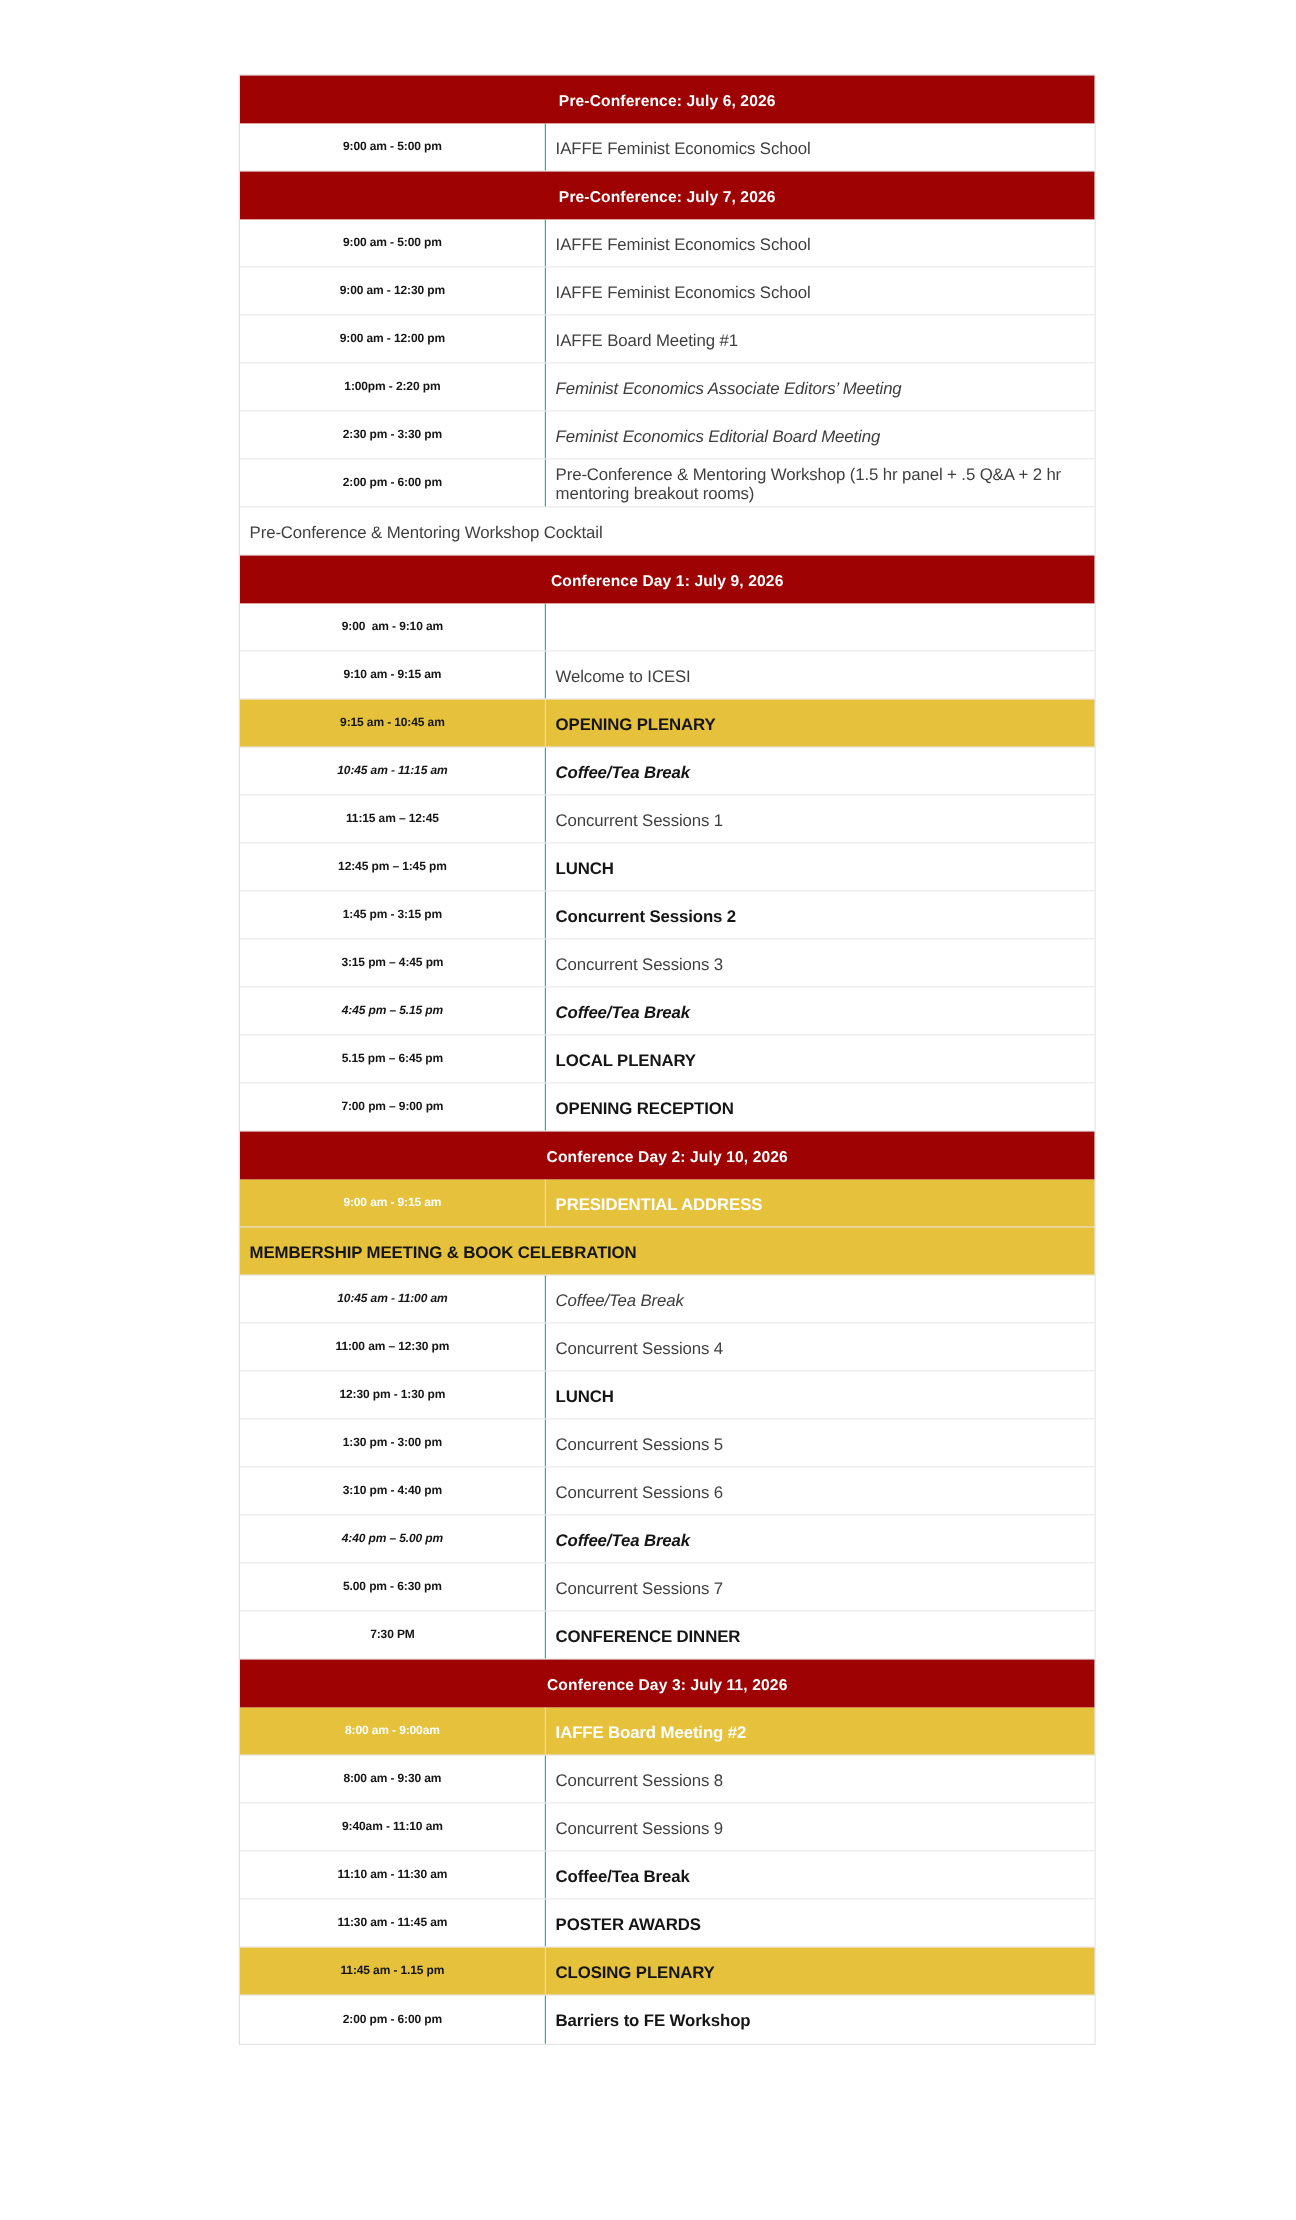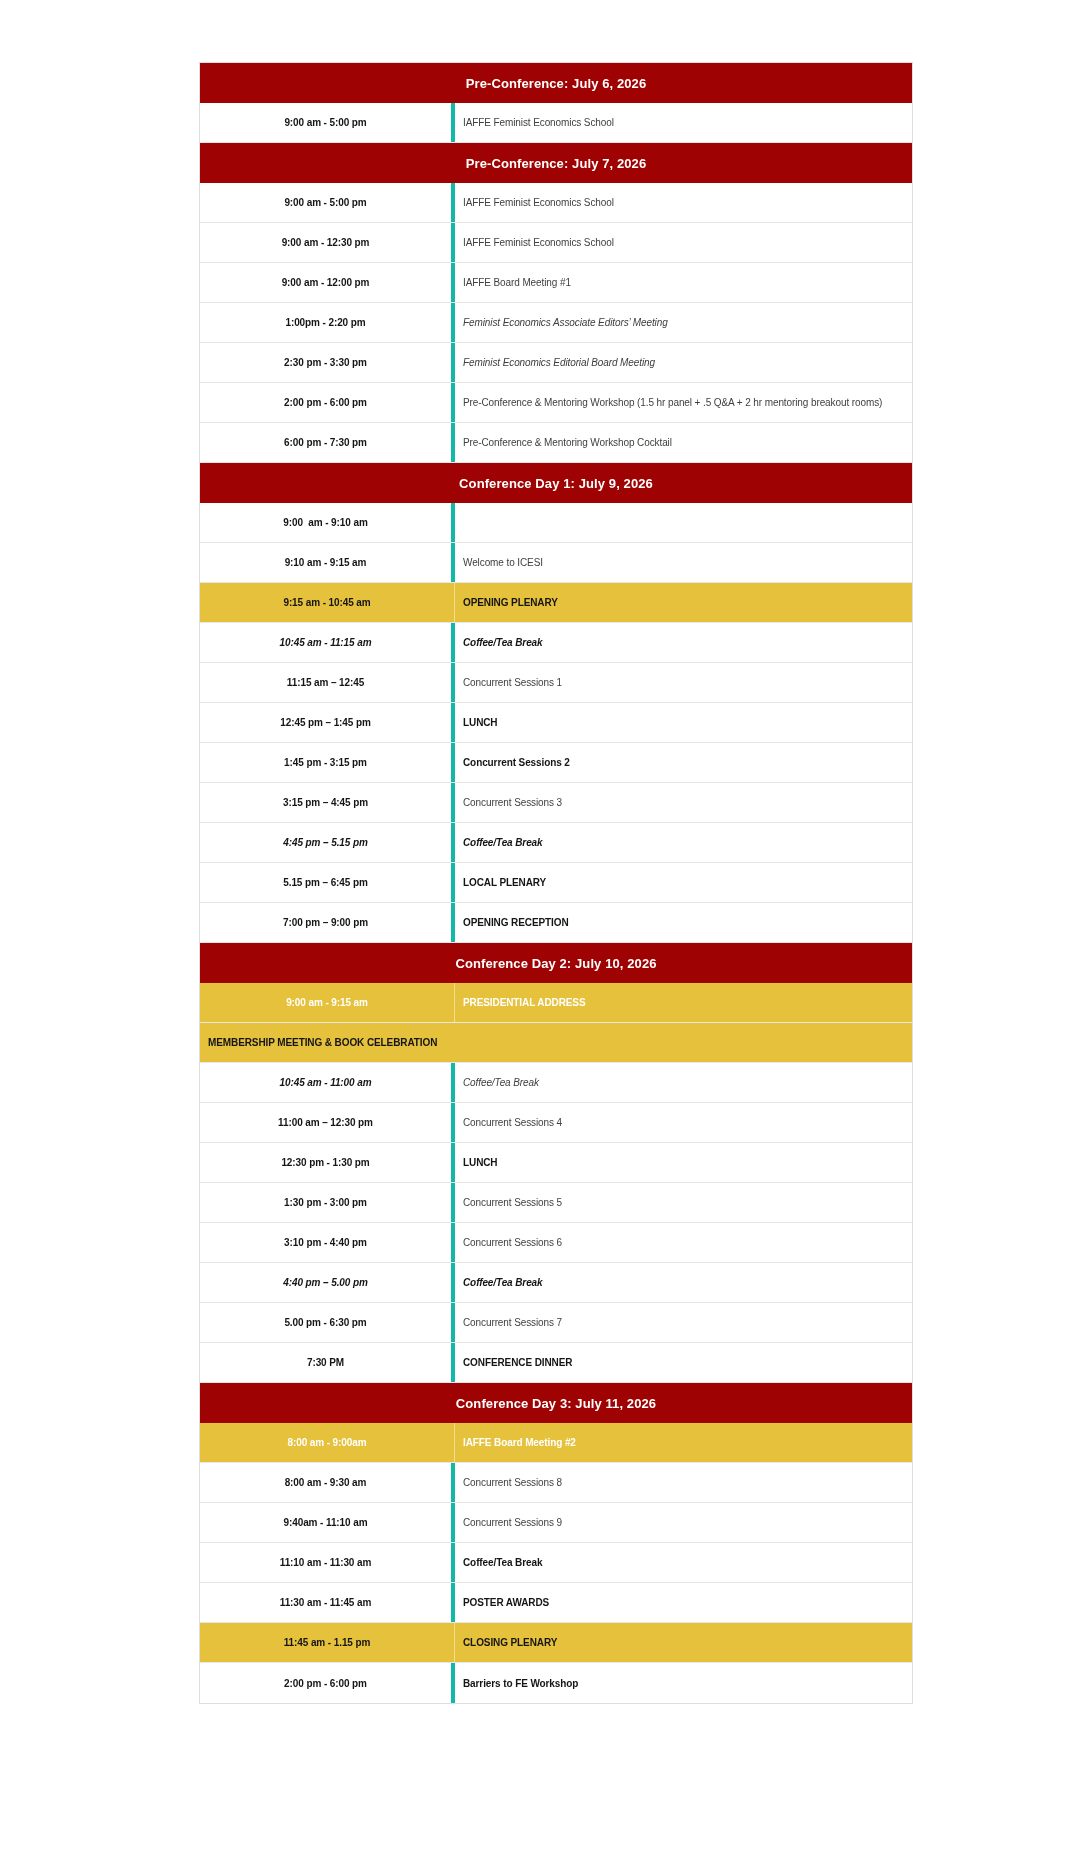--- a/index.html
+++ b/index.html
@@ -44,31 +44,31 @@
   .time-cell {
     width: 255px;
     box-sizing: border-box;
     display: flex;
     align-items: center;
     justify-content: center;
     text-align: center;
     font-size: 10px;
     font-weight: 700;
     color: var(--time-text, #151515);
-    border-right: 4px solid #14b8a6;
+    border-right: 1px solid #14b8a6;
     white-space: pre-wrap;
     letter-spacing: -0.1px;
   }
   .event-cell {
     flex: 1;
     display: flex;
     align-items: center;
     padding-left: 8px;
     padding-right: 4px;
-    font-size: 10px;
+    font-size: 14px;
     font-weight: 400;
     color: var(--event-text, #3f3f3f);
     letter-spacing: -0.1px;
   }
   
   .em-bold { font-weight: 700; color: #151515; }
   .em-italic { font-style: italic; font-weight: 400; color: #3d3d3d; }
   .em-bold-italic { font-style: italic; font-weight: 700; color: #151515; }
   
   .row.gold-black, .row.gold-white {
@@ -112,21 +112,20 @@
       </div>
       <div class="row">
         <div class="time-cell">2:30 pm - 3:30 pm</div>
         <div class="event-cell em-italic">Feminist Economics Editorial Board Meeting</div>
       </div>
       <div class="row">
         <div class="time-cell">2:00 pm - 6:00 pm</div>
         <div class="event-cell">Pre-Conference &amp; Mentoring Workshop (1.5 hr panel + .5 Q&amp;A + 2 hr mentoring breakout rooms)</div>
       </div>
       <div class="row">
-        <div class="time-cell">6:00 pm - 7:30 pm</div>
         <div class="event-cell">Pre-Conference &amp; Mentoring Workshop Cocktail</div>
       </div>
       <div class="day-header">Conference Day 1: July 9, 2026</div>
       <div class="row">
         <div class="time-cell">9:00  am - 9:10 am</div>
       </div>
       <div class="row">
         <div class="time-cell">9:10 am - 9:15 am</div>
         <div class="event-cell">Welcome to ICESI</div>
       </div>

